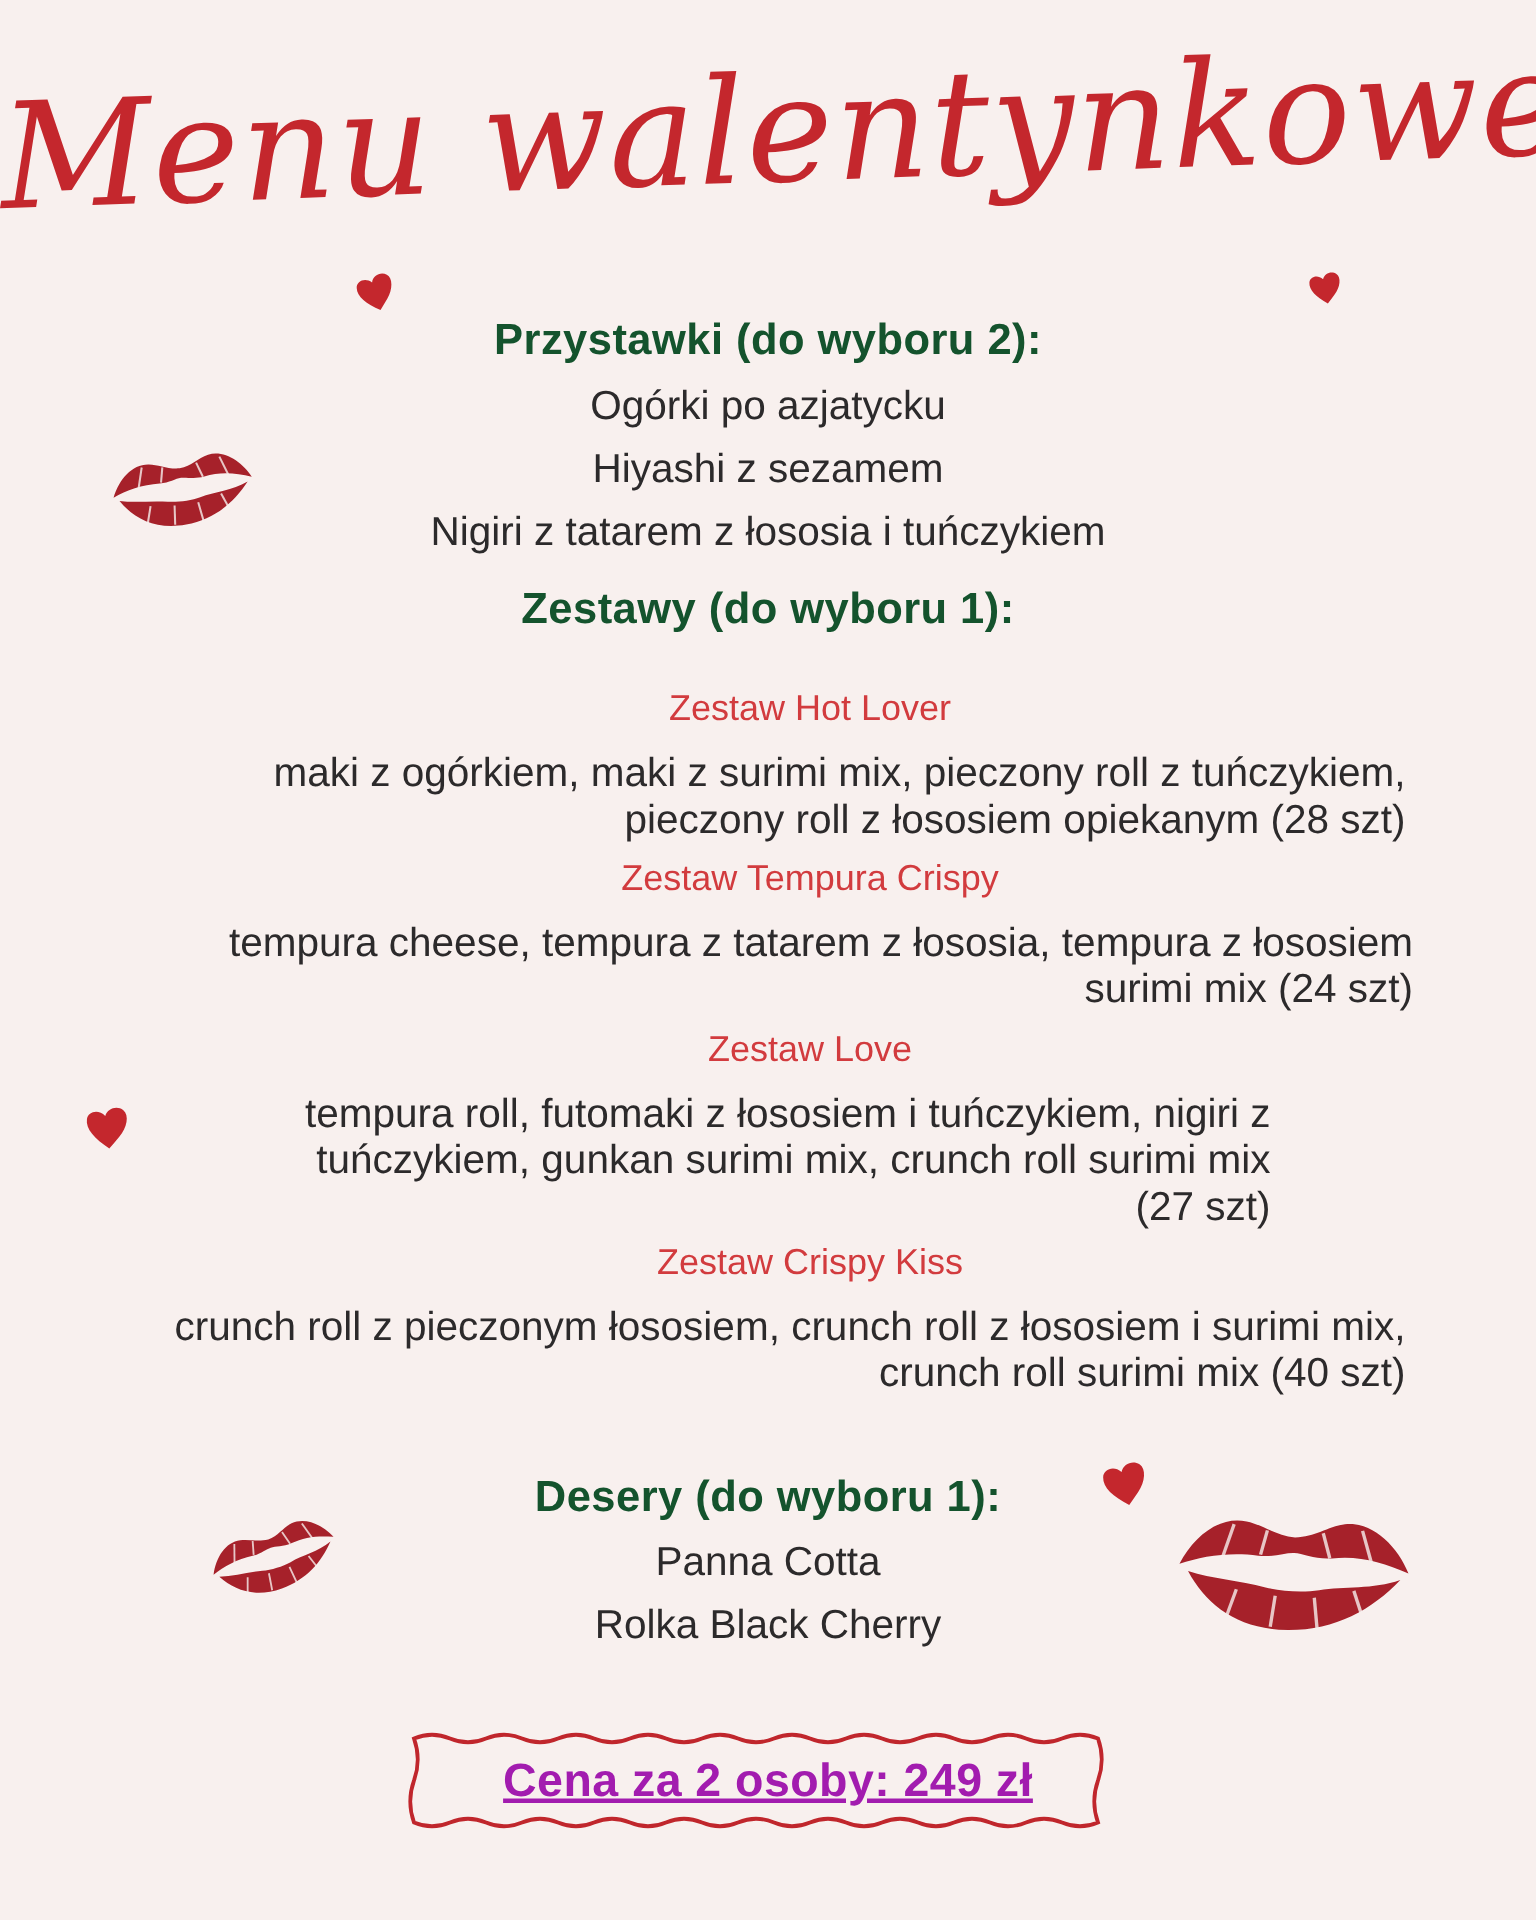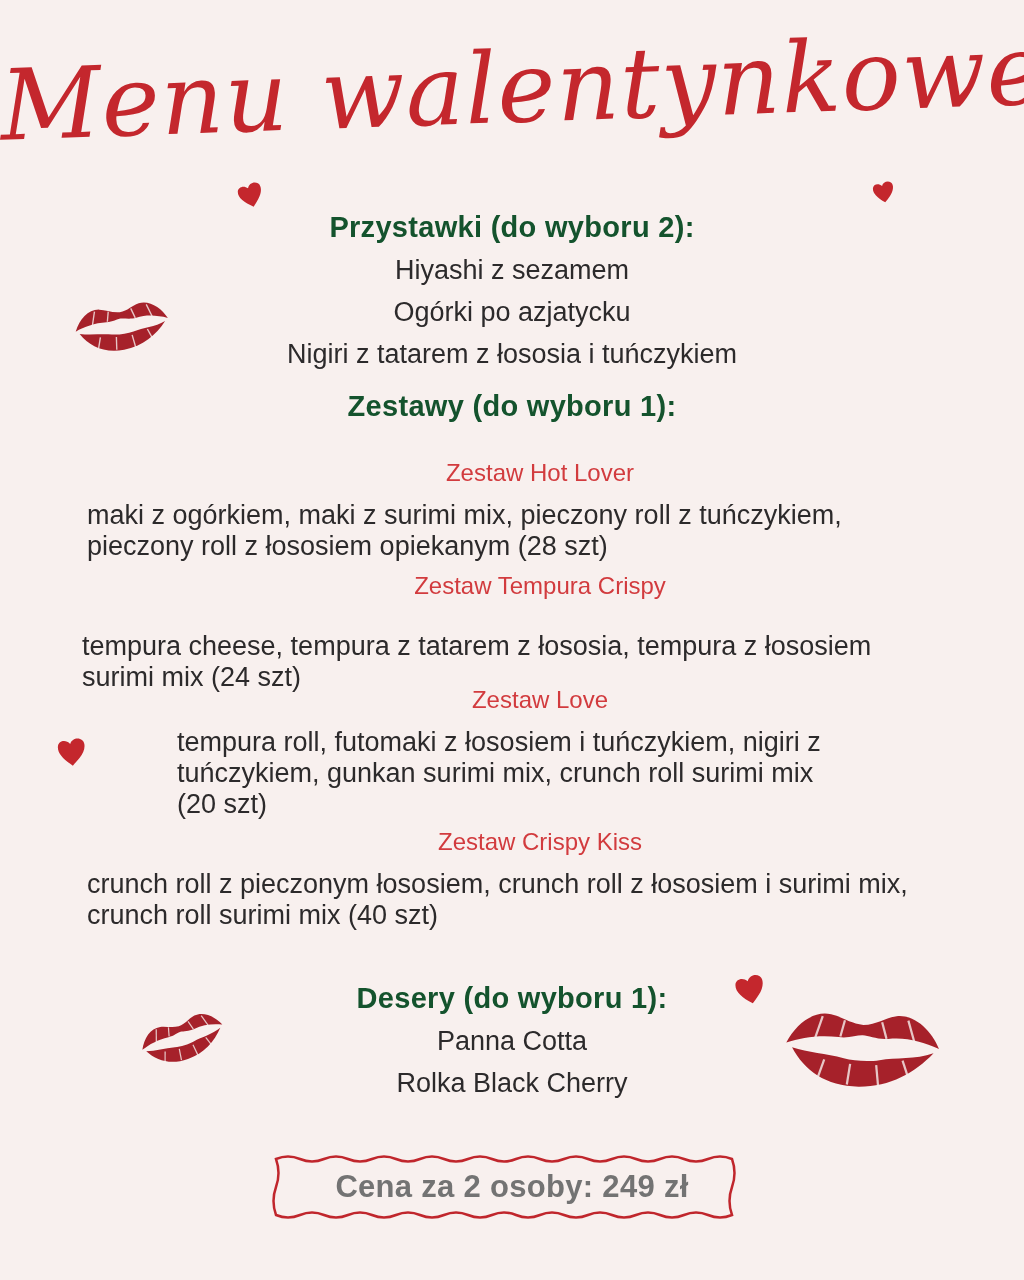--- a/index.html
+++ b/index.html
@@ -28,30 +28,30 @@
   }
   .center-text{position:absolute;left:0;width:100%;text-align:center;}
   .section-heading{
     font-weight:700;font-size:29px;line-height:33px;color:#14532d;letter-spacing:.3px;
   }
   .item-list{font-size:27px;line-height:42px;color:#2c2a2b;font-weight:400;}
   .item-list div{white-space:nowrap;}
   .set-name{font-size:24px;line-height:31px;color:#d23b3e;font-weight:400;padding-left:28px;}
   .set-desc{
     position:absolute;left:50%;transform:translateX(-50%);
-    text-align:left;font-size:27px;line-height:31px;color:#2c2a2b;font-weight:400;
+    text-align:right;font-size:27px;line-height:31px;color:#2c2a2b;font-weight:400;
   }
   .decor{position:absolute;}
   .heart{color:#c4272d;}
   .lips{color:#a6212a;}
   .price-box{position:absolute;left:266px;top:1151px;width:492px;height:72px;}
   .price-box svg.border{position:absolute;inset:0;width:100%;height:100%;}
   .price-label{
     position:absolute;inset:0;display:flex;align-items:center;justify-content:center;
-    font-size:31px;font-weight:700;color:#737373;letter-spacing:.3px;white-space:nowrap;
+    font-size:31px;font-weight:700;color:#a21caf;letter-spacing:.3px;white-space:nowrap;text-decoration:underline;
   }
 </style>
 </head>
 <body>
 
 <div class="canvas">
 
   <svg width="0" height="0" style="position:absolute" aria-hidden="true">
     <defs>
       <symbol id="heart-shape" viewBox="0 0 40 40">
@@ -94,35 +94,35 @@
     </svg>
   <svg class="decor lips" style="left:138px;top:1012px;width:90px;height:56px;transform:rotate(-17deg)" viewBox="0 0 220 132">
       <use href="#lips-shape"></use>
     </svg>
   <svg class="decor lips" style="left:780px;top:1000px;width:164px;height:102px;transform:rotate(3deg)" viewBox="0 0 220 132">
       <use href="#lips-shape"></use>
     </svg>
 
   <div class="center-text section-heading" style="top:211px">Przystawki (do wyboru 2):</div>
   <div class="center-text item-list" style="top:249px">
+    <div>Ogórki po azjatycku</div>
     <div>Hiyashi z sezamem</div>
-    <div>Ogórki po azjatycku</div>
     <div>Nigiri z tatarem z łososia i tuńczykiem</div>
   </div>
 
   <div class="center-text section-heading" style="top:390px">Zestawy (do wyboru 1):</div>
 
   <div class="center-text set-name" style="top:457px">Zestaw Hot Lover</div>
   <div class="set-desc" style="top:500px;width:850px">maki z ogórkiem, maki z surimi mix, pieczony roll z tuńczykiem, pieczony roll z łososiem opiekanym (28 szt)</div>
 
   <div class="center-text set-name" style="top:570px">Zestaw Tempura Crispy</div>
-  <div class="set-desc" style="top:631px;width:860px">tempura cheese, tempura z tatarem z łososia, tempura z łososiem surimi mix (24 szt)</div>
+  <div class="set-desc" style="top:613px;width:860px">tempura cheese, tempura z tatarem z łososia, tempura z łososiem surimi mix (24 szt)</div>
 
   <div class="center-text set-name" style="top:684px">Zestaw Love</div>
-  <div class="set-desc" style="top:727px;width:670px">tempura roll, futomaki z łososiem i tuńczykiem, nigiri z tuńczykiem, gunkan surimi mix, crunch roll surimi mix (20 szt)</div>
+  <div class="set-desc" style="top:727px;width:670px">tempura roll, futomaki z łososiem i tuńczykiem, nigiri z tuńczykiem, gunkan surimi mix, crunch roll surimi mix (27 szt)</div>
 
   <div class="center-text set-name" style="top:826px">Zestaw Crispy Kiss</div>
   <div class="set-desc" style="top:869px;width:850px">crunch roll z pieczonym łososiem, crunch roll z łososiem i surimi mix, crunch roll surimi mix (40 szt)</div>
 
   <div class="center-text section-heading" style="top:982px">Desery (do wyboru 1):</div>
   <div class="center-text item-list" style="top:1020px">
     <div>Panna Cotta</div>
     <div>Rolka Black Cherry</div>
   </div>
 

